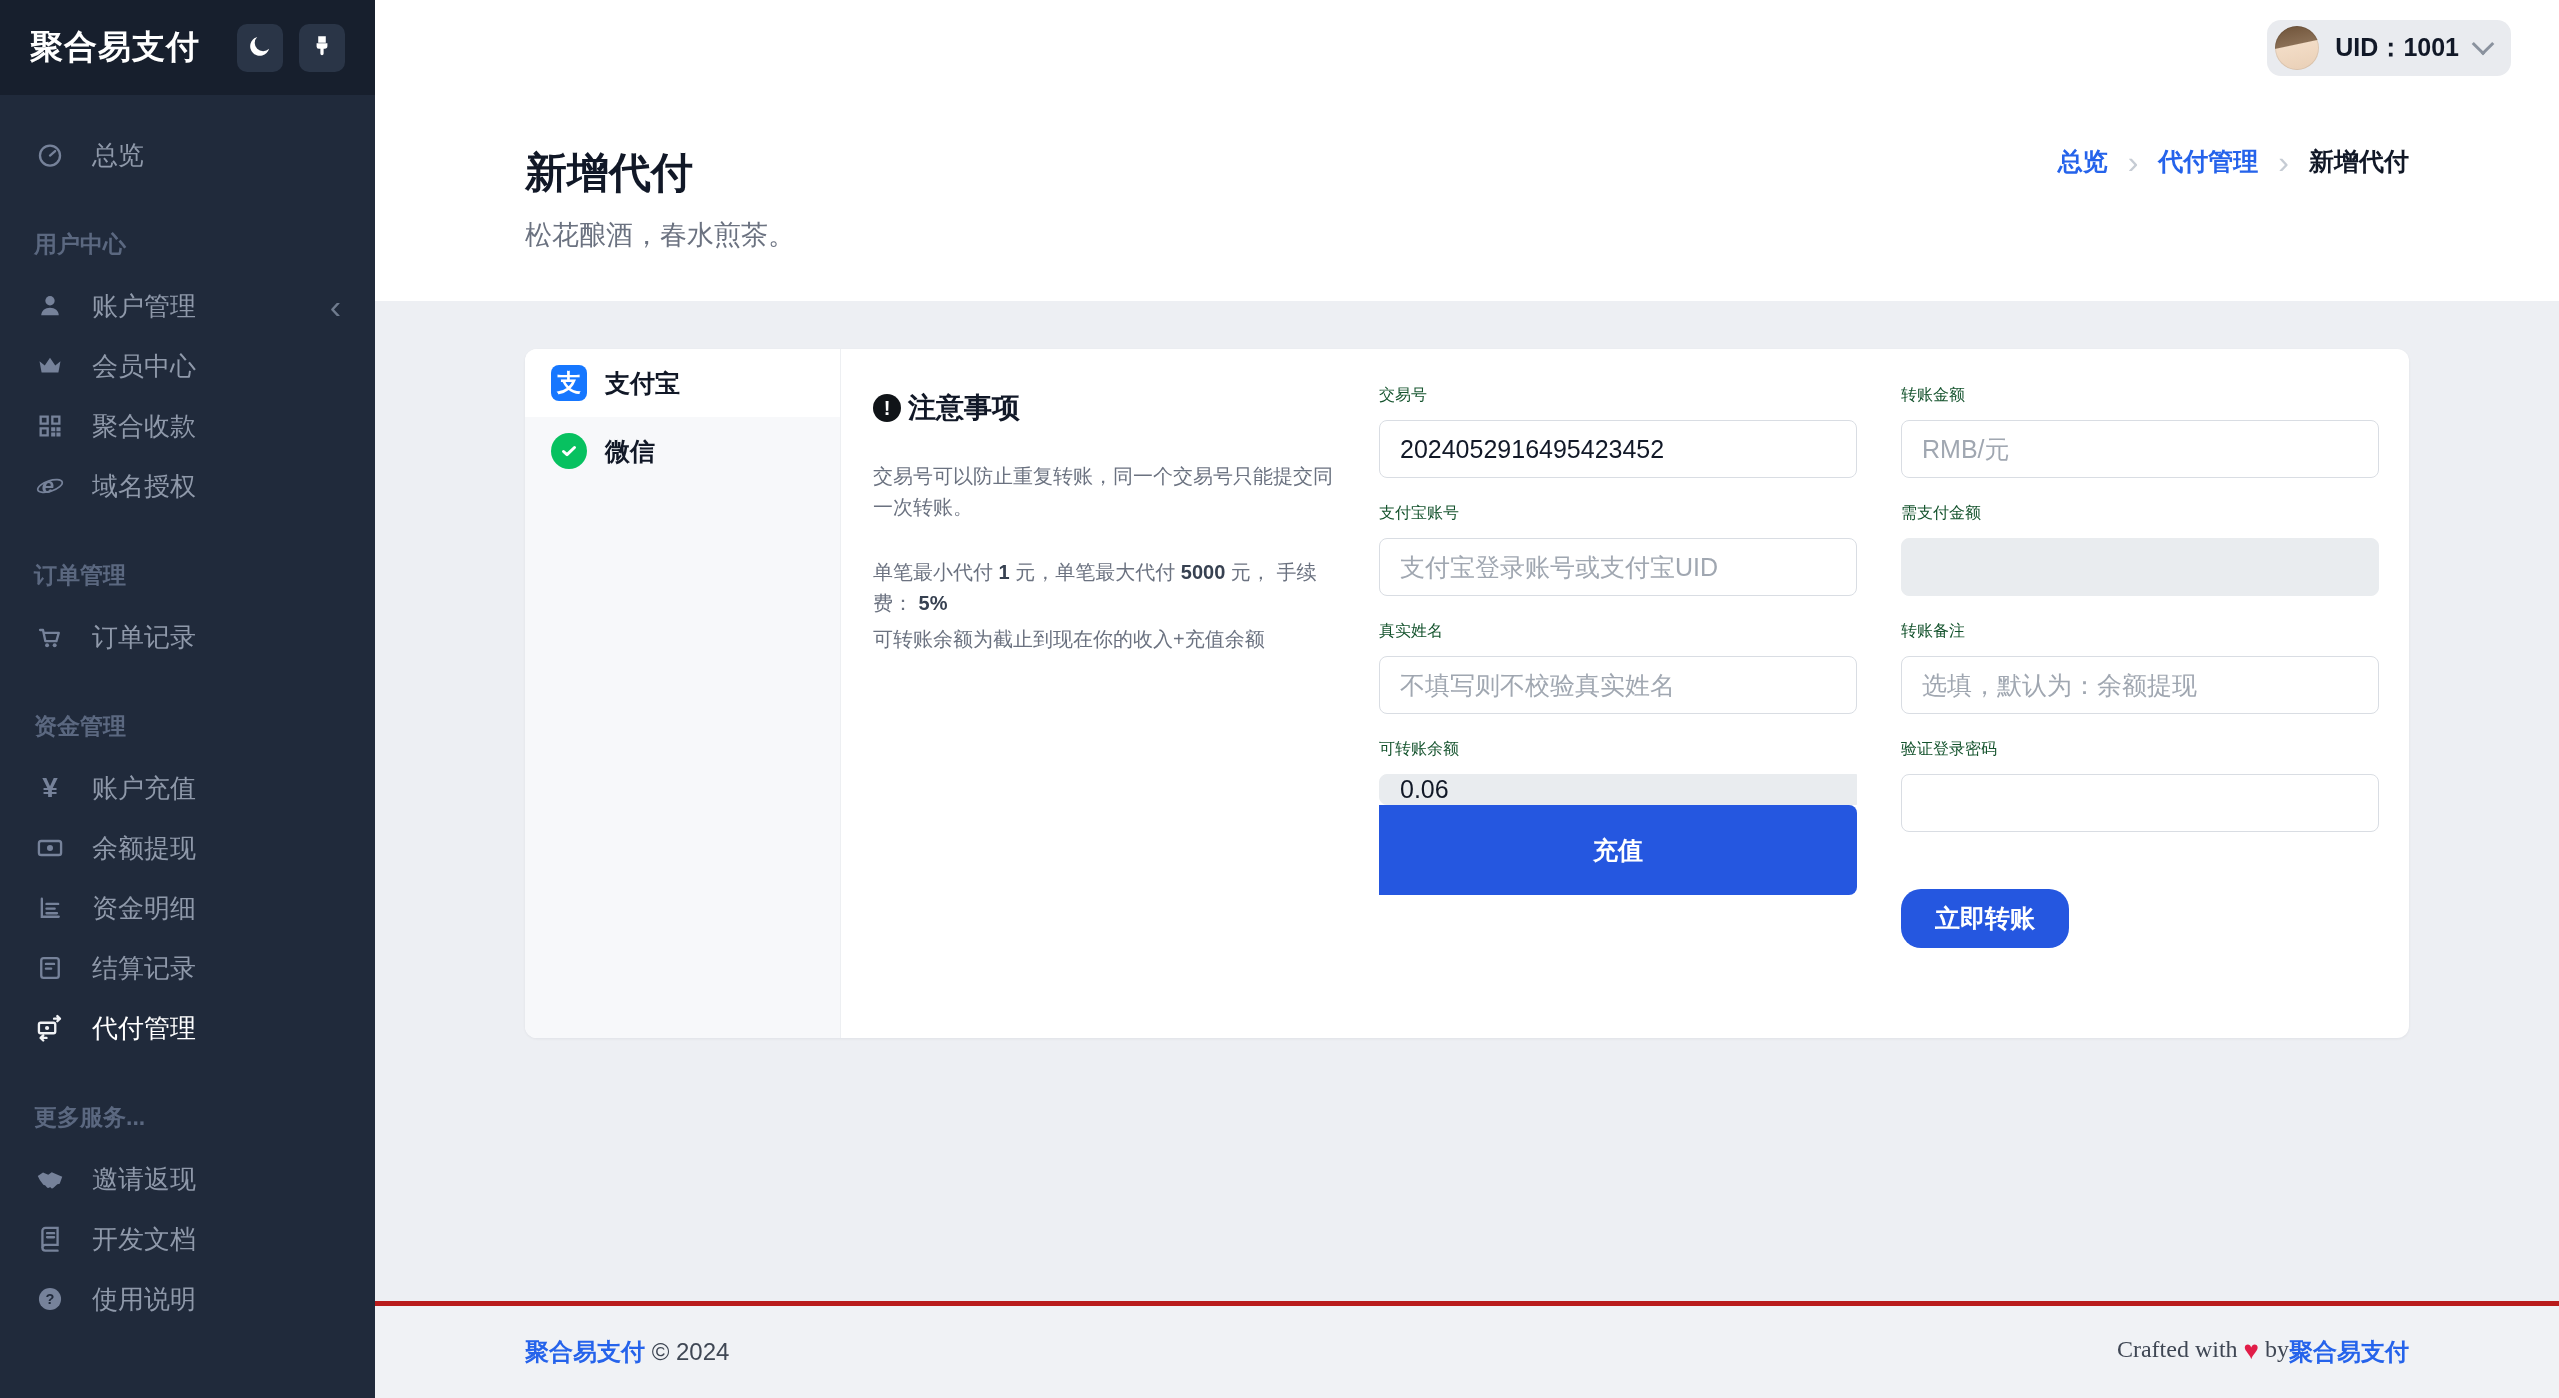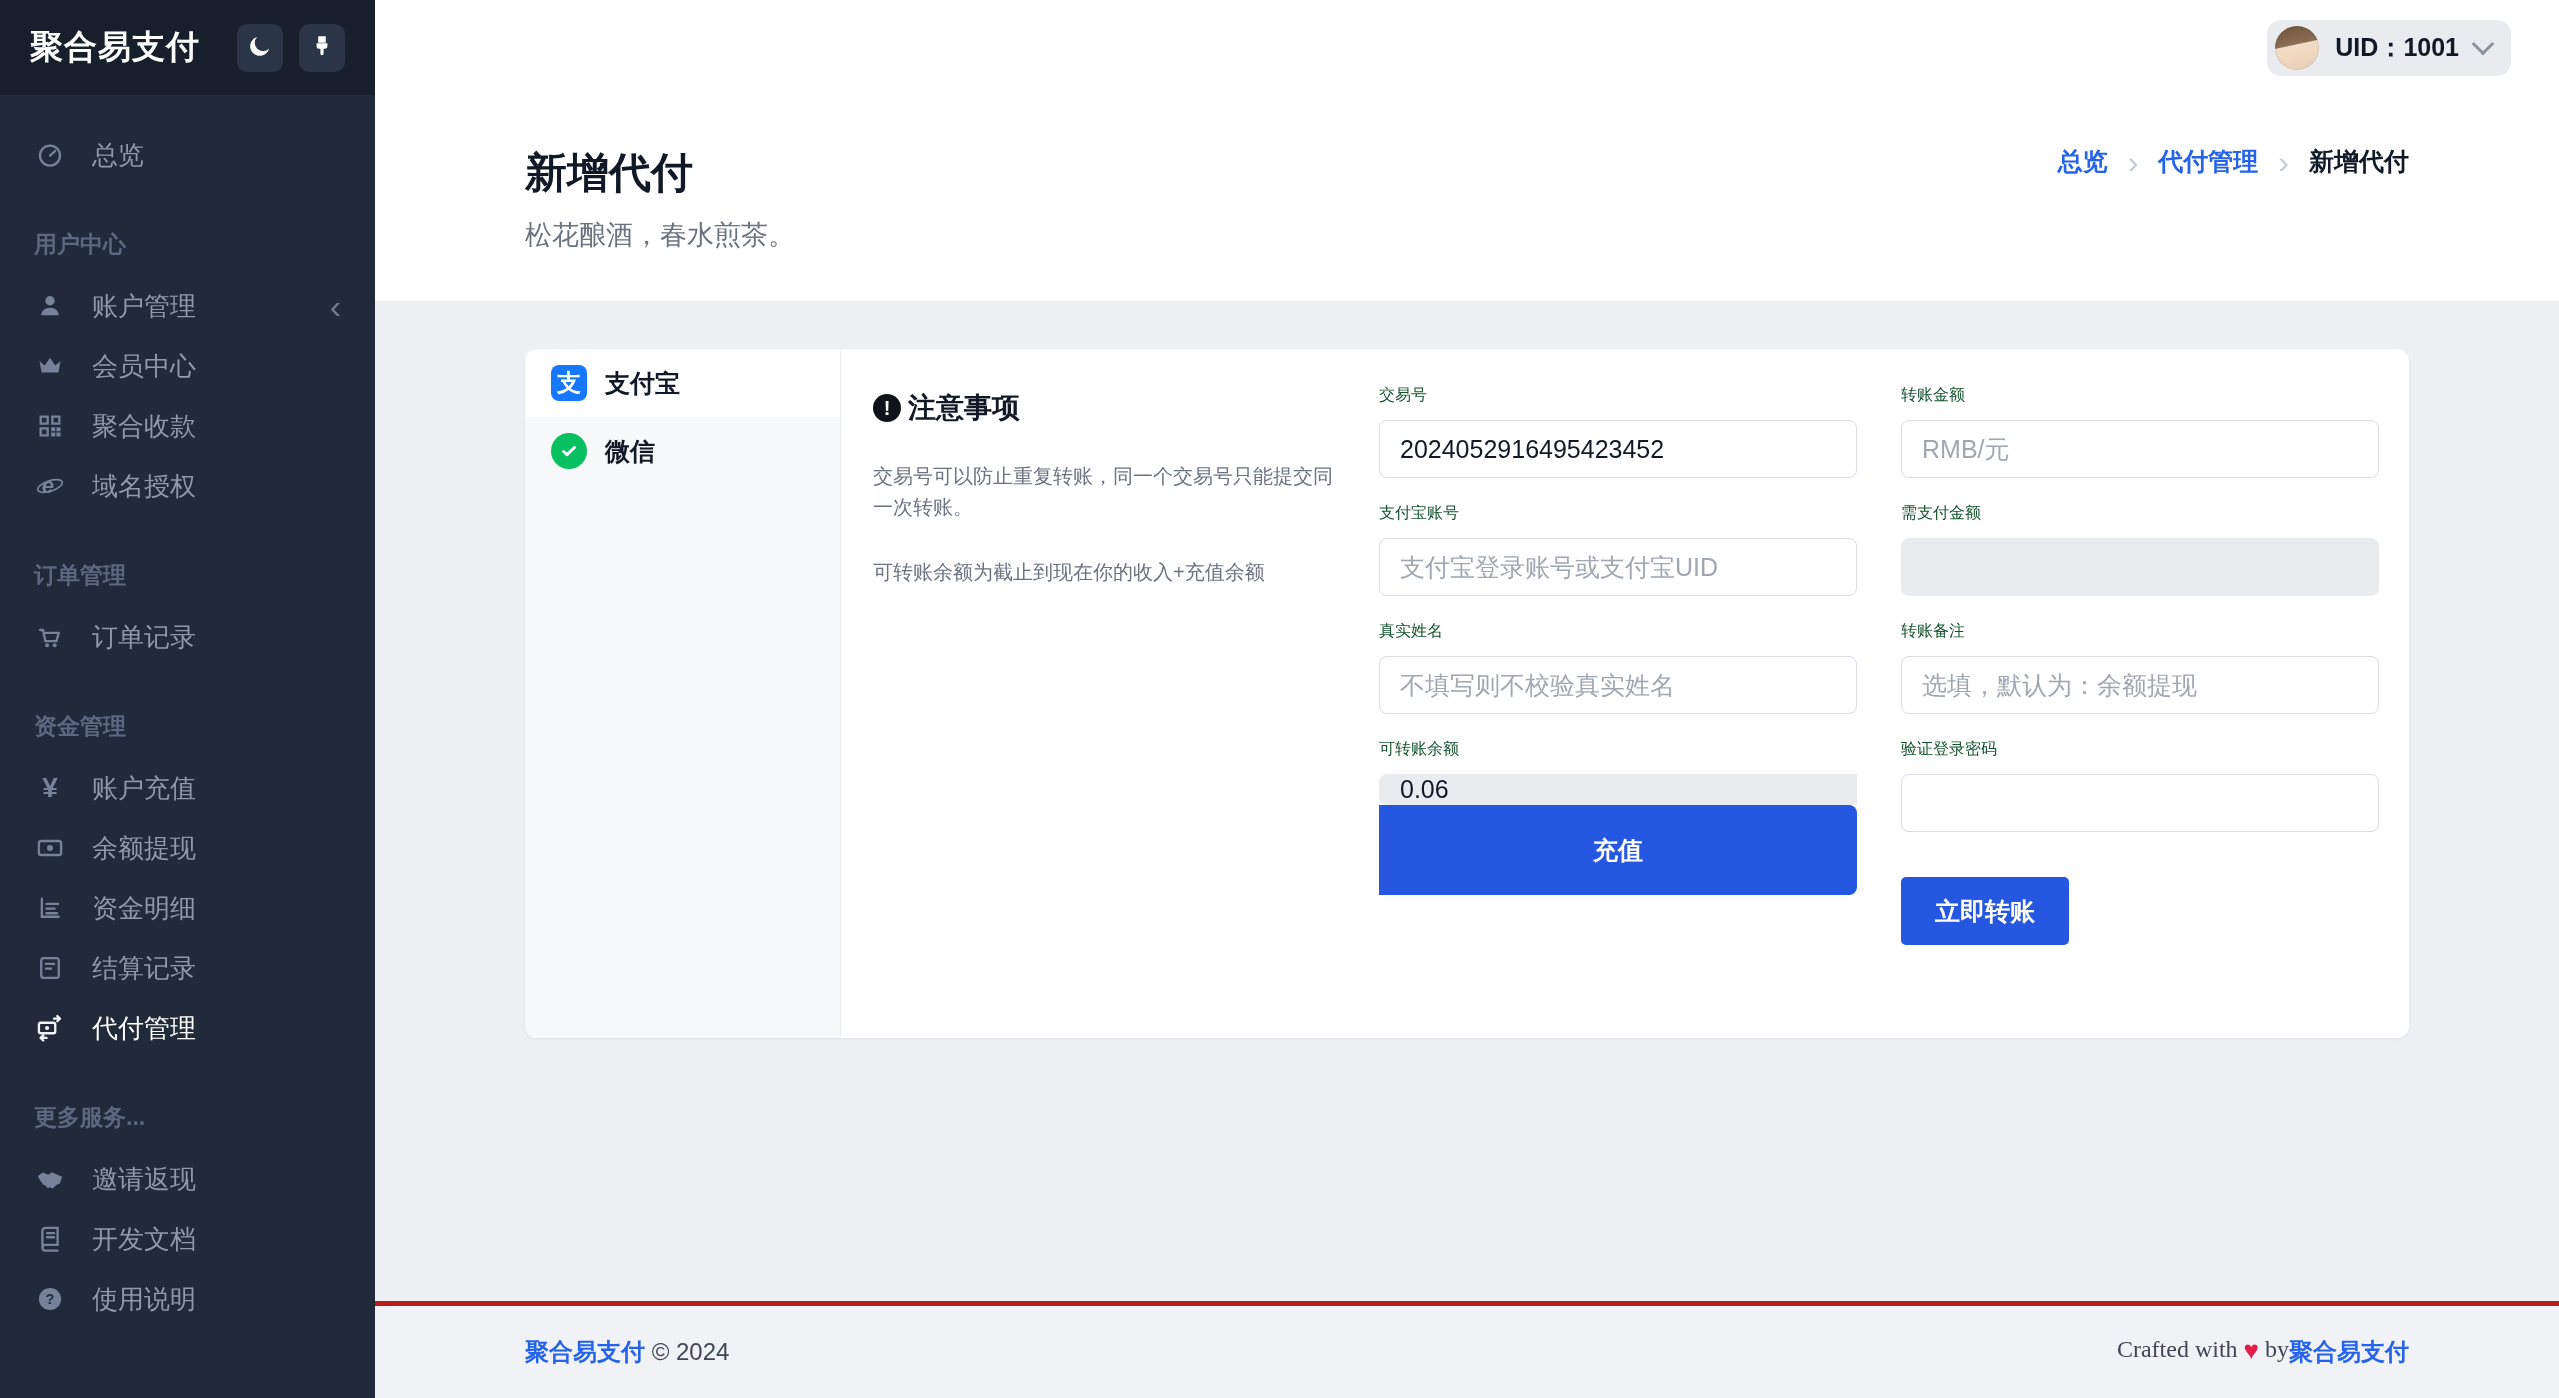--- a/index.html
+++ b/index.html
@@ -59,21 +59,21 @@
 
   .form-cols{display:grid;grid-template-columns:478px 478px;column-gap:44px;align-content:start;}
   .field{margin-bottom:25px;}
   .field label{display:block;font-size:16px;color:#14532d;margin-bottom:14px;}
   .inp{width:100%;height:58px;border:1px solid #d9dde3;border-radius:8px;padding:0 20px;font-size:25px;color:#111827;background:#fff;box-sizing:border-box;outline:none;font-family:inherit;}
   .inp::placeholder{color:#a0a7b1;}
   .inp:disabled{background:#e9ecef;border-color:#e9ecef;color:#111827;}
   .group{display:flex;flex-direction:column;}
   .group .inp{flex:1;min-width:0;border-radius:8px 0 0 8px;}
   .group-btn{flex:0 0 90px;border:none;border-radius:0 8px 8px 0;background:#2557e0;color:#fff;font-size:25px;font-weight:bold;cursor:pointer;font-family:inherit;}
-  .submit{margin-top:20px;height:68px;padding:0 34px;border:none;border-radius:5px;background:#2557e0;color:#fff;font-size:25px;font-weight:bold;cursor:pointer;font-family:inherit;}
+  .submit{margin-top:32px;height:59px;padding:0 34px;border:none;border-radius:20px;background:#2557e0;color:#fff;font-size:25px;font-weight:bold;cursor:pointer;font-family:inherit;}
 
   .footer{flex:0 0 92px;background:#f0f2f5;border-top:5px solid #b91c1c;display:flex;align-items:center;justify-content:space-between;padding:0 150px;font-size:24px;color:#3f4754;}
   .footer a{color:#2563eb;font-weight:bold;text-decoration:none;cursor:pointer;}
   .heart{color:#e11d48;font-size:26px;margin:0 6px;}
   .f-right{display:flex;font-family:Liberation Serif, serif;}
 </style>
 </head>
 <body>
 
 <div class="app">
@@ -278,20 +278,21 @@
         </div>
 
         <div class="card-body">
 
           <div class="notice">
             <div class="notice-head">
               <span class="bang">!</span>
               <span>注意事项</span>
             </div>
             <p class="p1">交易号可以防止重复转账，同一个交易号只能提交同一次转账。</p>
+            <p class="p2"><span>单笔最小代付 </span><b>1</b><span> 元，单笔最大代付 </span><b>5000</b><span> 元， 手续费： </span><b>5%</b></p>
             <p class="p3">可转账余额为截止到现在你的收入+充值余额</p>
           </div>
 
           <div class="form-cols">
             <div class="col">
               <div class="field">
                 <label>交易号</label>
                 <input class="inp" type="text" value="2024052916495423452" style="">
               </div>
               <div class="field">

